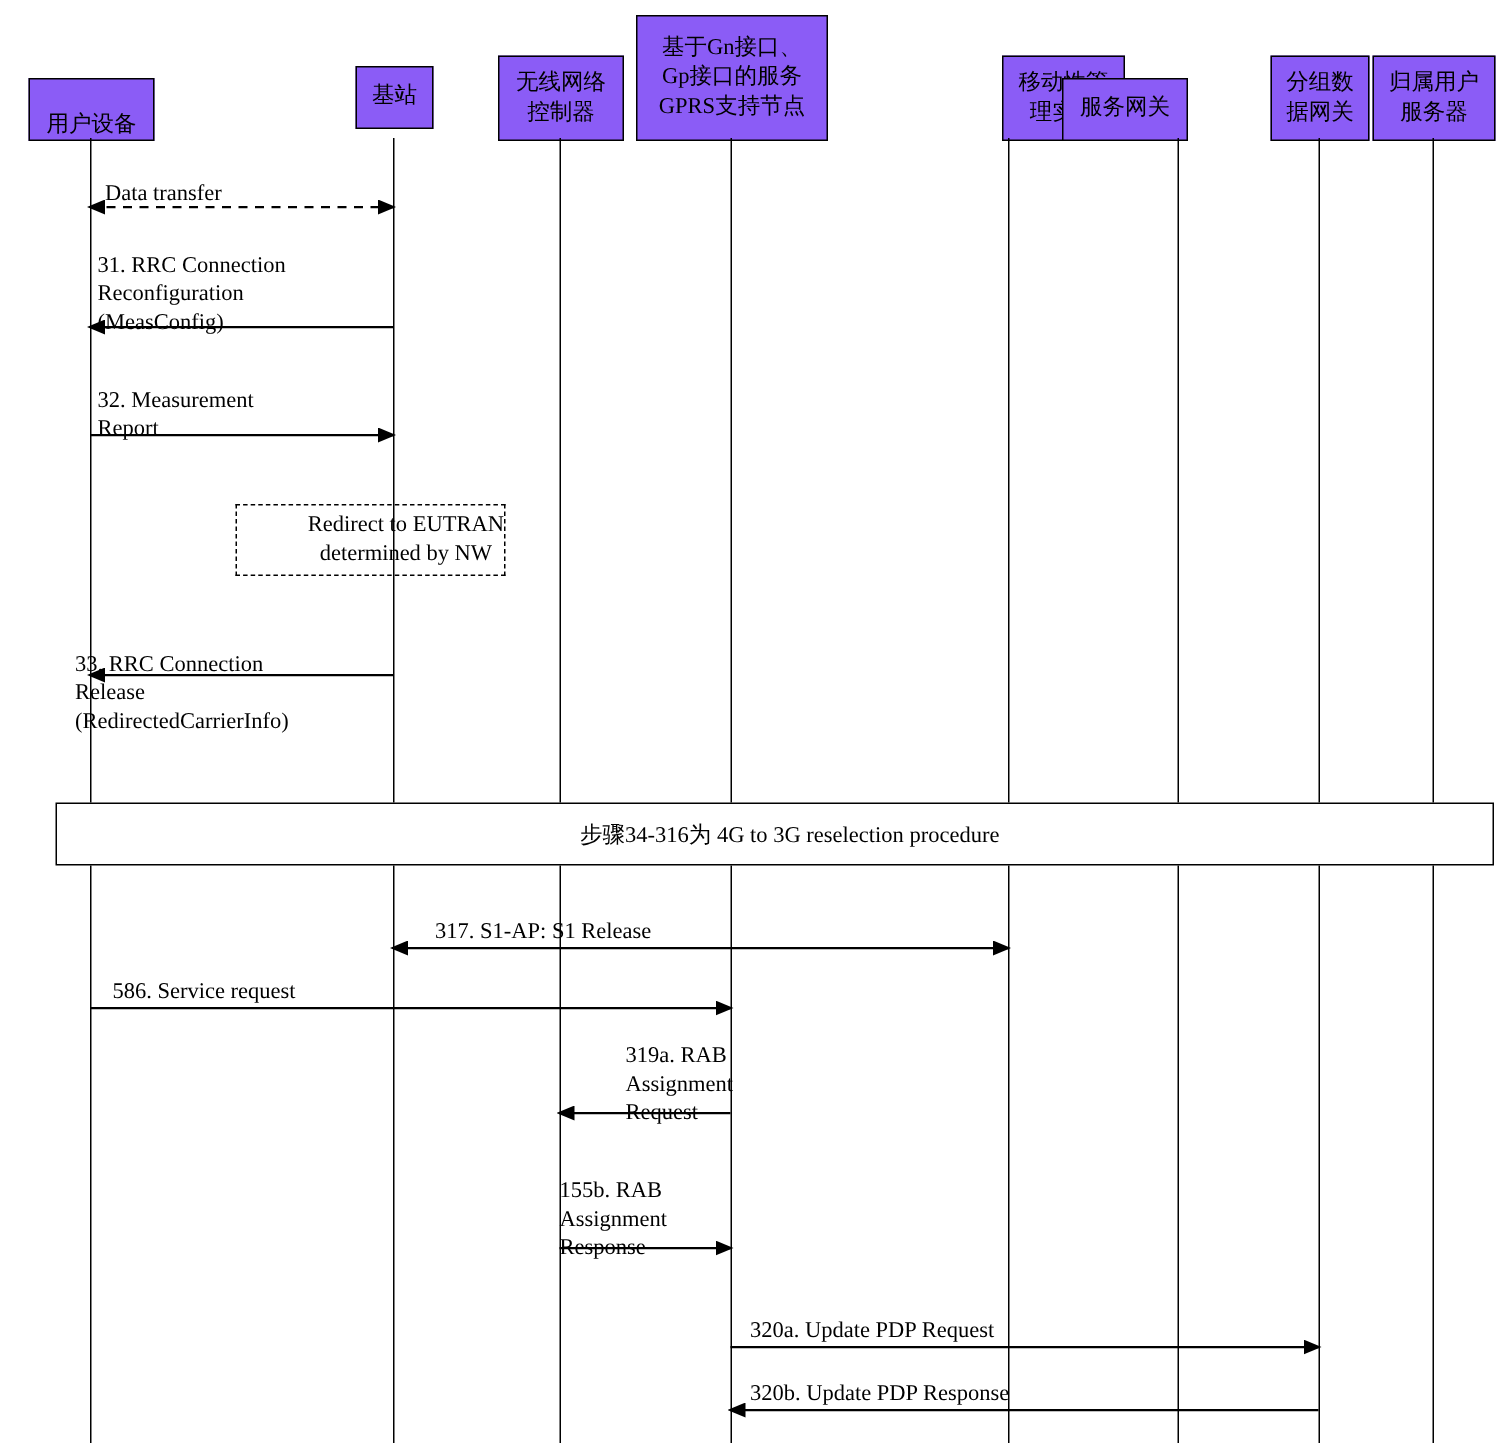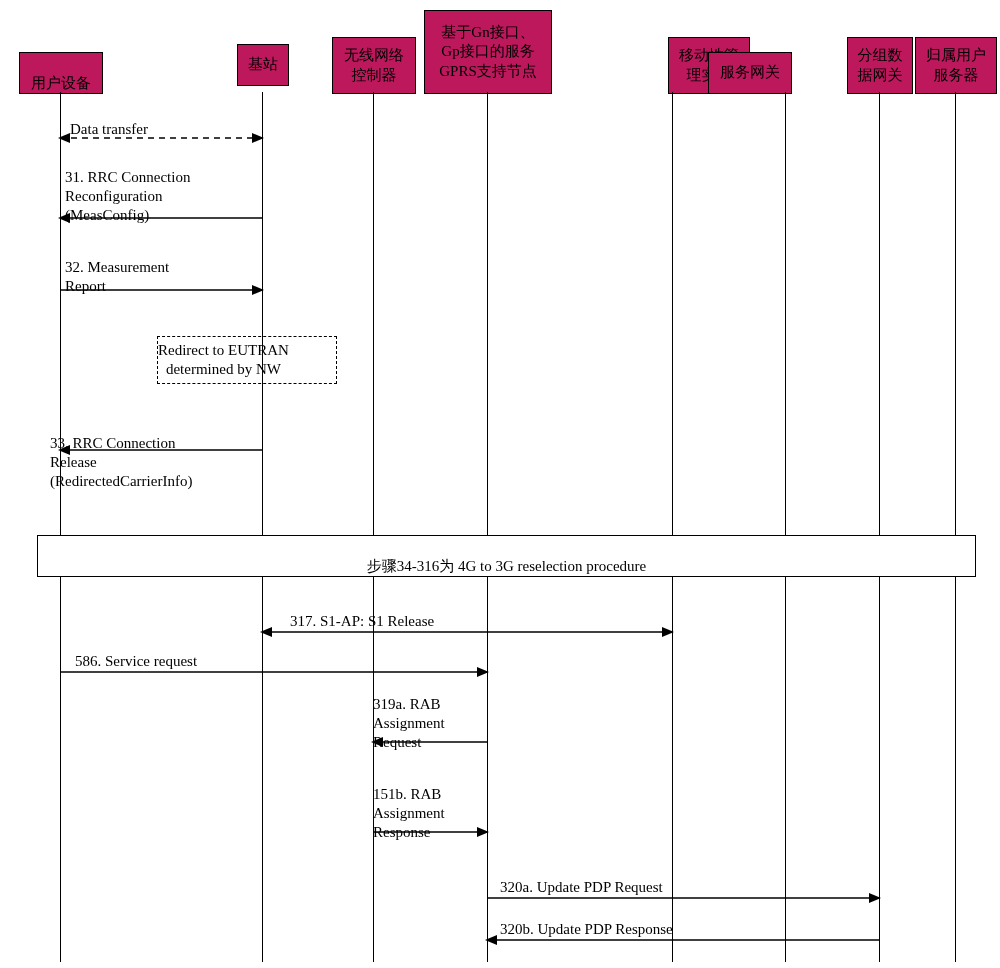--- a/index.html
+++ b/index.html
@@ -10,21 +10,21 @@
     background: #fff;
   }
   .container {
     position: relative;
     width: 1000px;
     height: 968px;
   }
   .participant {
     position: absolute;
     border: 1.5px solid #000;
-    background: #be185d;
+    background: #8b5cf6;
     text-align: center;
     display: flex;
     align-items: center;
     justify-content: center;
     white-space: pre-line;
     line-height: 1.3;
   }
   .lifeline {
     position: absolute;
     width: 0;
@@ -42,32 +42,33 @@
     line-height: 1.25;
     white-space: pre-line;
     background: transparent;
   }
   .note-box {
     position: absolute;
     border: 1.5px dashed #000;
     text-align: center;
     display: flex;
     align-items: center;
-    justify-content: flex-start;
+    justify-content: flex-end;
     white-space: pre-line;
     line-height: 1.3;
   }
   .big-box {
     position: absolute;
     border: 1.5px solid #000;
     background: #fff;
     text-align: center;
     display: flex;
-    align-items: flex-end;
+    align-items: center;
     justify-content: center;
+    padding-left: 20px;
   }
 </style>
 </head>
 <body>
 
 <div class="container">
 
   <div class="participant" style="left:19px; top:52px; width:82px; height:40px;align-items:flex-end;"><span>用户设备</span></div>
   <div class="participant" style="left:237px; top:44px; width:50px; height:40px;"><span>基站</span></div>
   <div class="participant" style="left:332px; top:37px; width:82px; height:55px;"><span>无线网络
@@ -140,25 +141,25 @@
 (RedirectedCarrierInfo)</div>
 
   <div class="big-box" style="left:37px; top:535px; width:937px; height:40px;">
       <span>步骤34-316为 4G to 3G reselection procedure</span>
     </div>
 
   <div class="msg-label" style="left:290px; top:612px; width:355px;">317. S1-AP: S1 Release</div>
 
   <div class="msg-label" style="left:75px; top:652px; width:400px;">586. Service request</div>
 
-  <div class="msg-label" style="left:373px; top:695px; width:114px;">319a. RAB
+  <div class="msg-label" style="left:373px; top:695px; width:114px;padding-left:44px;">319a. RAB
 Assignment
 Request</div>
 
-  <div class="msg-label" style="left:373px; top:785px; width:114px;">151b. RAB
+  <div class="msg-label" style="left:373px; top:785px; width:114px;">155b. RAB
 Assignment
 Response</div>
 
   <div class="msg-label" style="left:500px; top:878px; width:370px;">320a. Update PDP Request</div>
 
   <div class="msg-label" style="left:500px; top:920px; width:370px;">320b. Update PDP Response</div>
 
 </div>
 
 </body></html>

